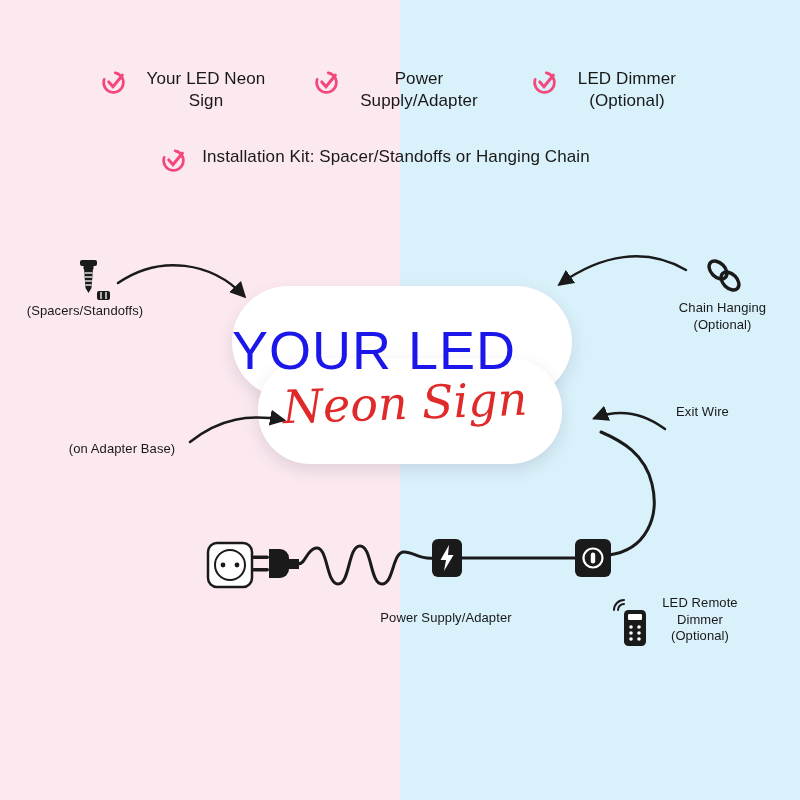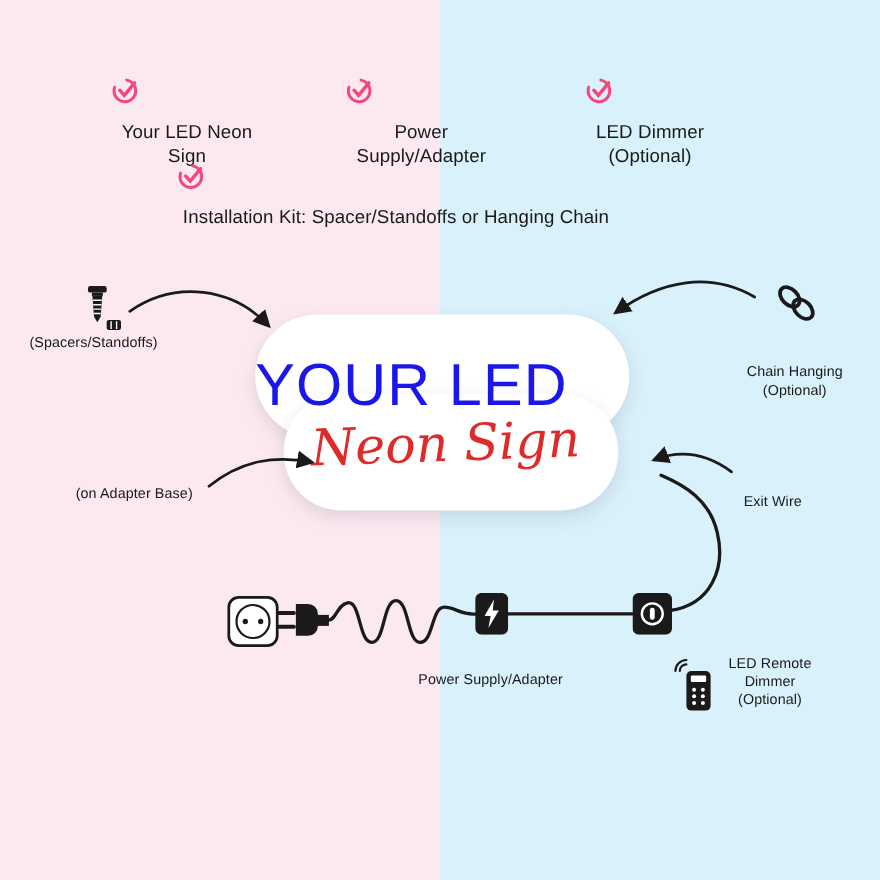--- a/index.html
+++ b/index.html
@@ -3,21 +3,21 @@
 <meta charset="utf-8">
 <style>
   * { margin:0; padding:0; box-sizing:border-box; }
   html,body { width:800px; height:800px; }
   body { font-family:"Liberation Sans", sans-serif; color:var(--ink, #191919); }
   .stage { position:relative; width:800px; height:800px; overflow:hidden; }
   .bg-half { position:absolute; top:0; bottom:0; width:50%; }
   .bg-left { left:0; background:var(--bg-left,#fce9f0); }
   .bg-right { right:0; background:var(--bg-right,#d9f1fa); }
 
-  .check-item { position:absolute; display:flex; align-items:flex-start; gap:9px;flex-direction:column; }
+  .check-item { position:absolute; display:flex; align-items:flex-start; gap:9px; }
   .check-icon-wrap { flex:0 0 auto; }
   .check-icon-svg .ring, .check-icon-svg .tick { stroke:var(--accent,#f4487c); }
   .check-label { font-size:17px; line-height:1.32; font-weight:500; letter-spacing:.1px; text-align:center; }
 
   .blob { position:absolute; background:#ffffff; box-shadow:0 6px 16px rgba(110,110,135,.20); }
   .blob-1 { left:232px; top:286px; width:340px; height:112px; border-radius:56px; }
   .blob-2 { left:258px; top:358px; width:304px; height:106px; border-radius:52px; }
 
   .sign-title { position:absolute; left:232px; top:298px; width:340px; text-align:left;
     font-size:54px; line-height:60px; letter-spacing:1px; font-weight:400;
@@ -118,30 +118,30 @@
   </div>
 
   <span class="icon-abs" style="left:702px; top:256px;">
     <svg width="44" height="40" viewBox="0 0 44 40">
       <g fill="none" stroke="#1a1a1a" stroke-width="3.4">
         <ellipse cx="16" cy="14" rx="7" ry="10.5" transform="rotate(-45 16 14)"></ellipse>
         <ellipse cx="28" cy="25" rx="7" ry="10.5" transform="rotate(-45 28 25)"></ellipse>
       </g>
     </svg>
   </span>
-  <div class="small-label" style="left:645px; top:300px; width:155px;margin-top:30px;">
+  <div class="small-label" style="left:645px; top:300px; width:155px;">
     <div>Chain Hanging</div>
     <div>(Optional)</div>
   </div>
 
   <div class="small-label" style="left:37px; top:441px; width:170px;">
     <div>(on Adapter Base)</div>
   </div>
 
-  <div class="small-label" style="left:655px; top:448px; width:95px;">
+  <div class="small-label" style="left:655px; top:404px; width:95px;">
     <div>Exit Wire</div>
   </div>
 
   <span class="icon-abs" style="left:206px; top:541px;">
     <svg width="48" height="48" viewBox="0 0 48 48">
       <rect x="2" y="2" width="44" height="44" rx="9" fill="#ffffff" stroke="#1a1a1a" stroke-width="2.5"></rect>
       <circle cx="24" cy="24" r="15" fill="none" stroke="#1a1a1a" stroke-width="2"></circle>
       <circle cx="17" cy="24" r="2.4" fill="#1a1a1a"></circle>
       <circle cx="31" cy="24" r="2.4" fill="#1a1a1a"></circle>
     </svg>

